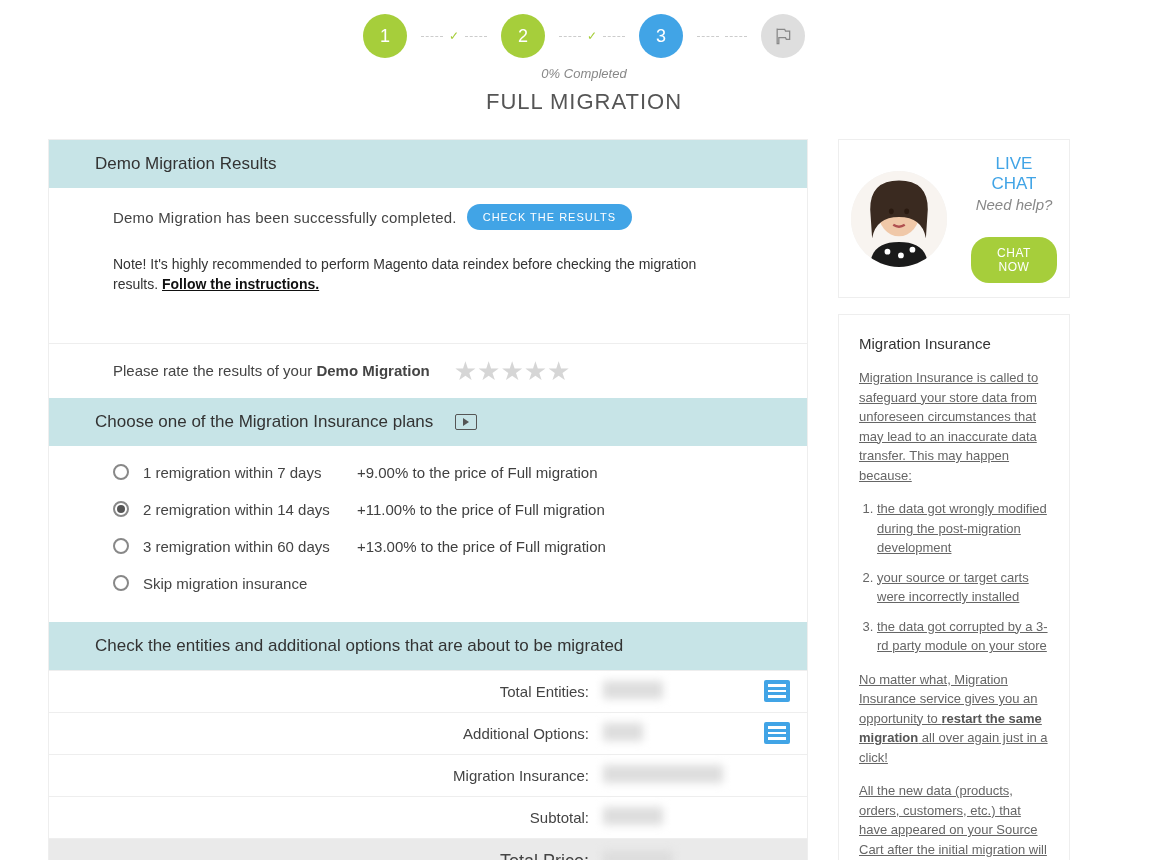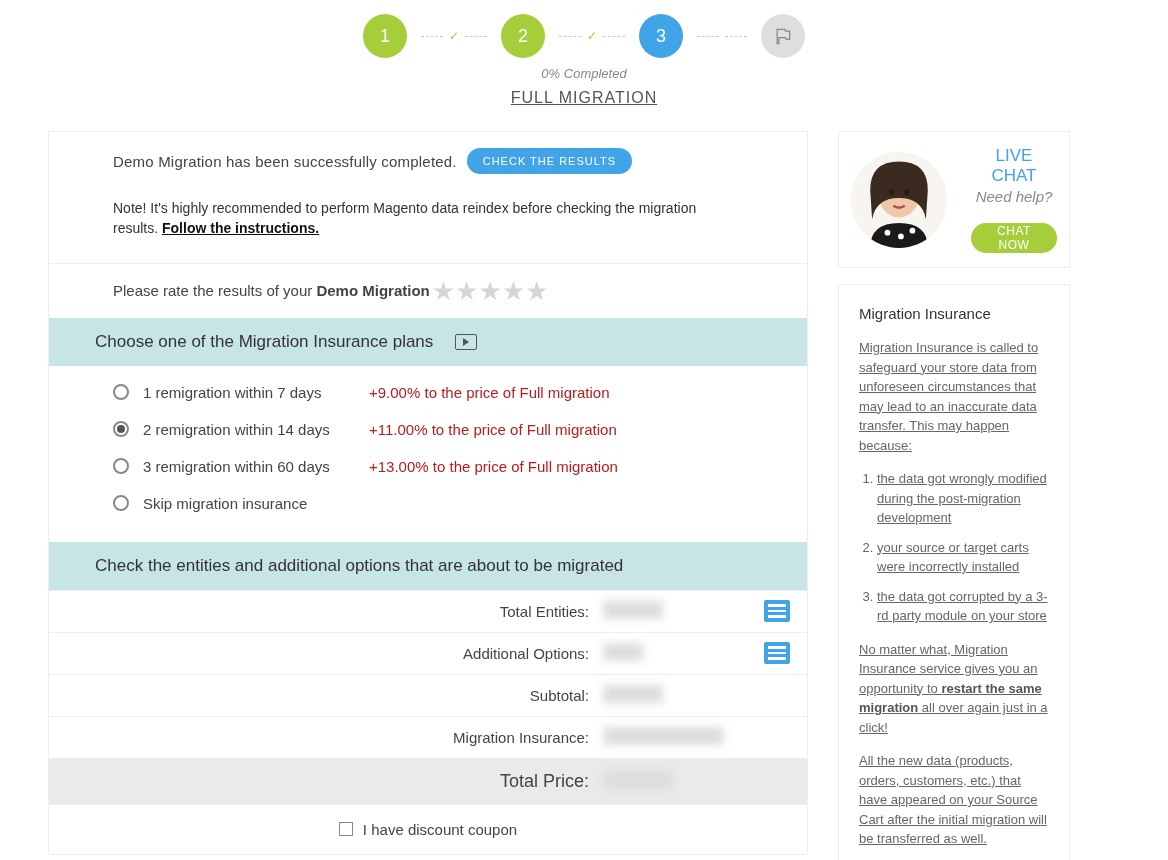--- a/index.html
+++ b/index.html
@@ -10,48 +10,48 @@
 .stepper { display: flex; justify-content: center; align-items: center; gap: 14px; padding-top: 14px; padding-bottom: 8px; }
 .step-circle { width: 44px; height: 44px; border-radius: 50%; display: flex; align-items: center; justify-content: center; font-size: 18px; color: #fff; }
 .step-green { background: #a6ce3b; }
 .step-blue { background: #41a4e6; }
 .step-gray { background: #dedede; }
 .step-gray svg { fill: #888; }
 .step-connector { display: flex; align-items: center; gap: 6px; color: #bbb; }
 .step-line { width: 22px; border-top: 1px dashed #ccc; }
 .step-check { color: #a6ce3b; font-size: 12px; }
 .step-current { text-align: center; margin: 0 auto; font-style: italic; color: #888; font-size: 13px; padding-bottom: 8px; }
-.page-title { text-align: center; font-size: 16px; letter-spacing: 1px; color: #555; font-weight: 400; padding-bottom: 12px; text-decoration: underline; }
+.page-title { text-align: center; font-size: 22px; letter-spacing: 1px; color: #555; font-weight: 400; padding-bottom: 12px; }
 
 .main { display: flex; gap: 30px; padding: 12px 48px 0 48px; align-items: flex-start; }
 
 
 .left { flex: 0 0 760px; border: 1px solid #eee; background: #fff; }
 .panel-header { background: #c7e4e7; padding: 14px 46px; font-size: 17px; color: #333; }
 .panel-body { padding: 16px 64px 24px 64px; color: #444; }
 
 .success-line { display: flex; align-items: center; gap: 6px; flex-wrap: wrap; font-size: 15px; letter-spacing: .2px; }
 .check-results-btn { background: #41a4e6; color: #fff; border: none; border-radius: 16px; padding: 7px 16px; font-size: 11px; letter-spacing: 1px; cursor: pointer; margin-left: 4px; }
 .note { margin-top: 24px; font-size: 14px; line-height: 1.45; color: #333; max-width: 640px; }
 .note .link { font-weight: bold; text-decoration: underline; color: #111; cursor: pointer; }
 
-.rate-body { padding: 14px 64px; display: flex; align-items: center; gap: 2px; font-size: 15px; color: #444; border-top: 1px solid #eee; }
+.rate-body { padding: 14px 64px; display: flex; align-items: center; gap: 24px; font-size: 15px; color: #444; border-top: 1px solid #eee; margin-top: 24px; }
 .stars { display: flex; gap: 0px; }
 .star { font-size: 26px; color: #d6d6d6; cursor: pointer; line-height: 1; }
 
 .header-with-icon { display: flex; align-items: center; gap: 22px; }
 .video-icon { width: 22px; height: 16px; border: 1px solid #555; position: relative; border-radius: 2px; display: flex; align-items: center; justify-content: center; cursor: pointer; }
 .video-icon::after { content: ''; border-left: 6px solid #555; border-top: 4px solid transparent; border-bottom: 4px solid transparent; }
 
 .plans { padding: 8px 64px 20px 64px; }
 .plan-row { display: flex; align-items: center; gap: 14px; padding: 10px 0; font-size: 15px; color: #444; }
 .radio { width: 16px; height: 16px; border: 2px solid #888; border-radius: 50%; display: flex; align-items: center; justify-content: center; cursor: pointer; flex-shrink: 0; }
 .radio.checked::after { content: ''; width: 8px; height: 8px; background: #555; border-radius: 50%; }
 .plan-label { flex: 0 0 200px; }
-.plan-price { color: #b91c1c; margin-left: 12px; }
+.plan-price { color: #404040; }
 
 
 .entities-table { border-top: 1px solid #eee; }
 .ent-row { display: flex; align-items: center; border-bottom: 1px solid #eee; min-height: 34px; }
 .ent-label { flex: 0 0 550px; text-align: right; padding: 12px 10px; color: #444; font-size: 15px; }
 .ent-value { flex: 0 0 130px; padding: 6px 4px; }
 .blur { filter: blur(4px); background: #ddd; height: 18px; width: 60px; display: inline-block; }
 .blur.wide { width: 120px; }
 .blur.med { width: 70px; }
 .blur.sm { width: 40px; }
@@ -65,21 +65,21 @@
 .checkbox { width: 14px; height: 14px; border: 1px solid #888; cursor: pointer; }
 
 
 .right { flex: 0 0 232px; display: flex; flex-direction: column; gap: 16px; }
 .chat-card { border: 1px solid #eee; background: #fff; padding: 14px 12px; display: flex; gap: 24px; align-items: center; }
 .avatar { width: 96px; height: 96px; border-radius: 50%; background: #f2f2f2; overflow: hidden; flex-shrink: 0; position: relative; }
 .avatar svg { width: 100%; height: 100%; }
 .chat-text { text-align: center; flex: 1; }
 .chat-title { color: #41a4e6; font-size: 17px; font-weight: 400; }
 .chat-sub { color: #888; font-style: italic; font-size: 15px; margin-top: 2px; }
-.chat-btn { background: #a6ce3b; color: #fff; border: none; border-radius: 18px; padding: 1px 18px; font-size: 12px; letter-spacing: .5px; cursor: pointer; margin-top: 18px; }
+.chat-btn { background: #a6ce3b; color: #fff; border: none; border-radius: 18px; padding: 9px 18px; font-size: 12px; letter-spacing: .5px; cursor: pointer; margin-top: 24px; }
 
 .info-card { border: 1px solid #eee; background: #fff; padding: 20px 20px 18px 20px; position: relative; }
 .info-title { font-size: 15px; color: #333; margin-bottom: 16px; }
 .info-body { font-size: 13px; color: #666; line-height: 1.5; text-decoration: underline; }
 .info-body ol { margin: 14px 0 14px 18px; }
 .info-body ol li { margin-bottom: 10px; }
 .info-body .strong { font-weight: bold; color: #555; }
 </style>
 </head>
 <body>
@@ -116,20 +116,21 @@
         </svg>
     </div>
   </div>
   <div class="step-current">0% Completed</div>
 
   <h1 class="page-title">FULL MIGRATION</h1>
 
   <div class="main">
     <div class="left">
 
+      <div class="panel-header">Demo Migration Results</div>
       <div class="panel-body">
         <div class="success-line">
           <span>Demo Migration has been successfully completed.</span>
           <button class="check-results-btn">CHECK THE RESULTS</button>
         </div>
         <div class="note">
           <span>Note! It's highly recommended to perform Magento data reindex before checking the migration results. </span><span class="link">Follow the instructions.</span>
         </div>
       </div>
 
@@ -188,27 +189,27 @@
             <div class="ent-value"><span class="blur sm"></span></div>
             <div class="ent-action">
               <div class="menu-icon">
                 <span></span>
                 <span></span>
                 <span></span>
               </div>
             </div>
           </div>
           <div class="ent-row">
+            <div class="ent-label">Migration Insurance:</div>
+            <div class="ent-value"><span class="blur wide"></span></div>
+            <div class="ent-action"></div>
+          </div>
+          <div class="ent-row">
             <div class="ent-label">Subtotal:</div>
             <div class="ent-value"><span class="blur"></span></div>
-            <div class="ent-action"></div>
-          </div>
-          <div class="ent-row">
-            <div class="ent-label">Migration Insurance:</div>
-            <div class="ent-value"><span class="blur wide"></span></div>
             <div class="ent-action"></div>
           </div>
           <div class="ent-row highlight">
             <div class="ent-label">Total Price:</div>
             <div class="ent-value"><span class="blur med"></span></div>
             <div class="ent-action"></div>
           </div>
         </div>
 
       <div class="coupon-row">

